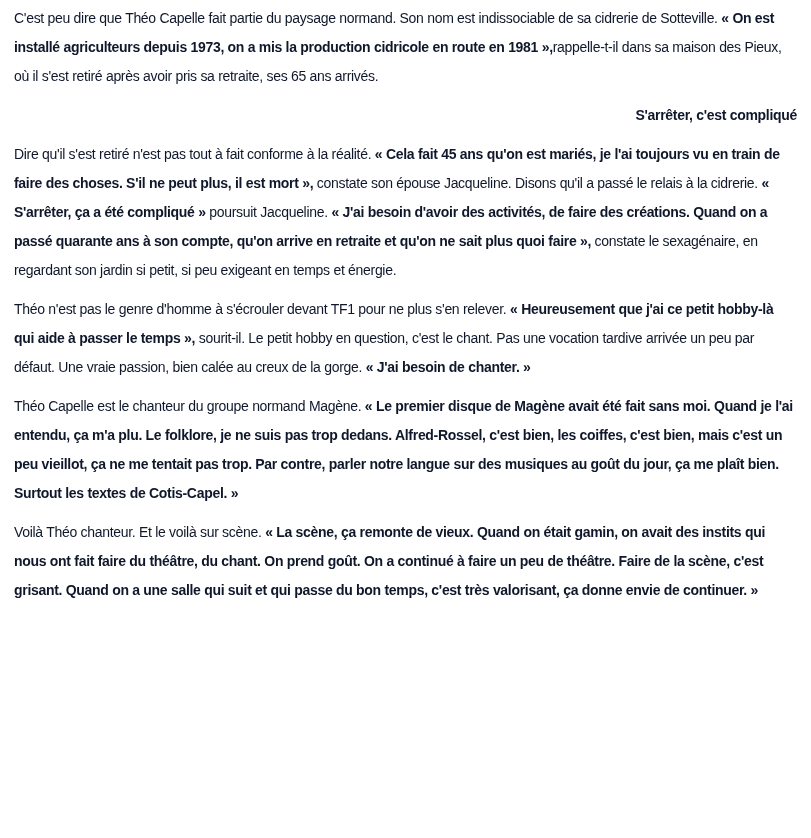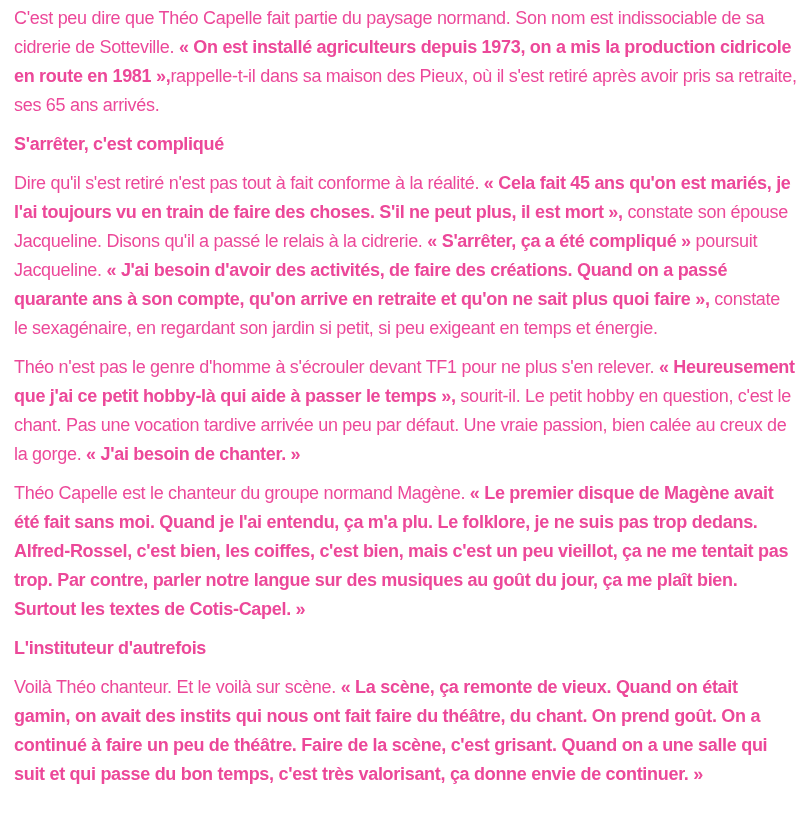--- a/index.html
+++ b/index.html
@@ -8,31 +8,32 @@
   }
   body {
     width: 811px;
     height: 838px;
     background: #ffffff;
     overflow: hidden;
     font-family: "Liberation Sans", sans-serif;
   }
   .page {
     padding: 4px 14px 0 14px;
-    color: #ec4899;
-    font-size: 18px;
+    color: #0f172a;
+    font-size: 14px;
     line-height: 29px;
     letter-spacing: -0.3px;
   }
   .para {
     margin: 0 0 10px 0;
   }
   .heading {
     margin: 0 0 10px 0;
     font-weight: bold;
+    text-align: right;
   }
   .bold {
     font-weight: bold;
   }
 </style>
 </head>
 <body>
 
 <div class="page">
 
@@ -40,17 +41,16 @@
 
   <p class="heading">S'arrêter, c'est compliqué</p>
 
   <p class="para"><span>Dire qu'il s'est retiré n'est pas tout à fait conforme à la réalité. </span><span class="bold">« Cela fait 45 ans qu'on est mariés, je l'ai toujours vu en train de faire des choses. S'il ne peut plus, il est mort »,</span><span> constate son épouse Jacqueline. Disons qu'il a passé le relais à la cidrerie. </span><span class="bold">« S'arrêter, ça a été compliqué »</span><span> poursuit Jacqueline. </span><span class="bold">« J'ai besoin d'avoir des activités, de faire des créations. Quand on a passé quarante ans à son compte, qu'on arrive en retraite et qu'on ne sait plus quoi faire »,</span><span> constate le sexagénaire, en regardant son jardin si petit, si peu exigeant en temps et énergie.</span></p>
 
 
   <p class="para"><span>Théo n'est pas le genre d'homme à s'écrouler devant TF1 pour ne plus s'en relever. </span><span class="bold">« Heureusement que j'ai ce petit hobby-là qui aide à passer le temps »,</span><span> sourit-il. Le petit hobby en question, c'est le chant. Pas une vocation tardive arrivée un peu par défaut. Une vraie passion, bien calée au creux de la gorge. </span><span class="bold">« J'ai besoin de chanter. »</span></p>
 
   <p class="para"><span>Théo Capelle est le chanteur du groupe normand Magène. </span><span class="bold">« Le premier disque de Magène avait été fait sans moi. Quand je l'ai entendu, ça m'a plu. Le folklore, je ne suis pas trop dedans. Alfred-Rossel, c'est bien, les coiffes, c'est bien, mais c'est un peu vieillot, ça ne me tentait pas trop. Par contre, parler notre langue sur des musiques au goût du jour, ça me plaît bien. Surtout les textes de Cotis-Capel. »</span></p>
 
-  <p class="heading">L'instituteur d'autrefois</p>
 
   <p class="para"><span>Voilà Théo chanteur. Et le voilà sur scène. </span><span class="bold">« La scène, ça remonte de vieux. Quand on était gamin, on avait des instits qui nous ont fait faire du théâtre, du chant. On prend goût. On a continué à faire un peu de théâtre. Faire de la scène, c'est grisant. Quand on a une salle qui suit et qui passe du bon temps, c'est très valorisant, ça donne envie de continuer. »</span></p>
 
 </div>
 
 </body></html>

